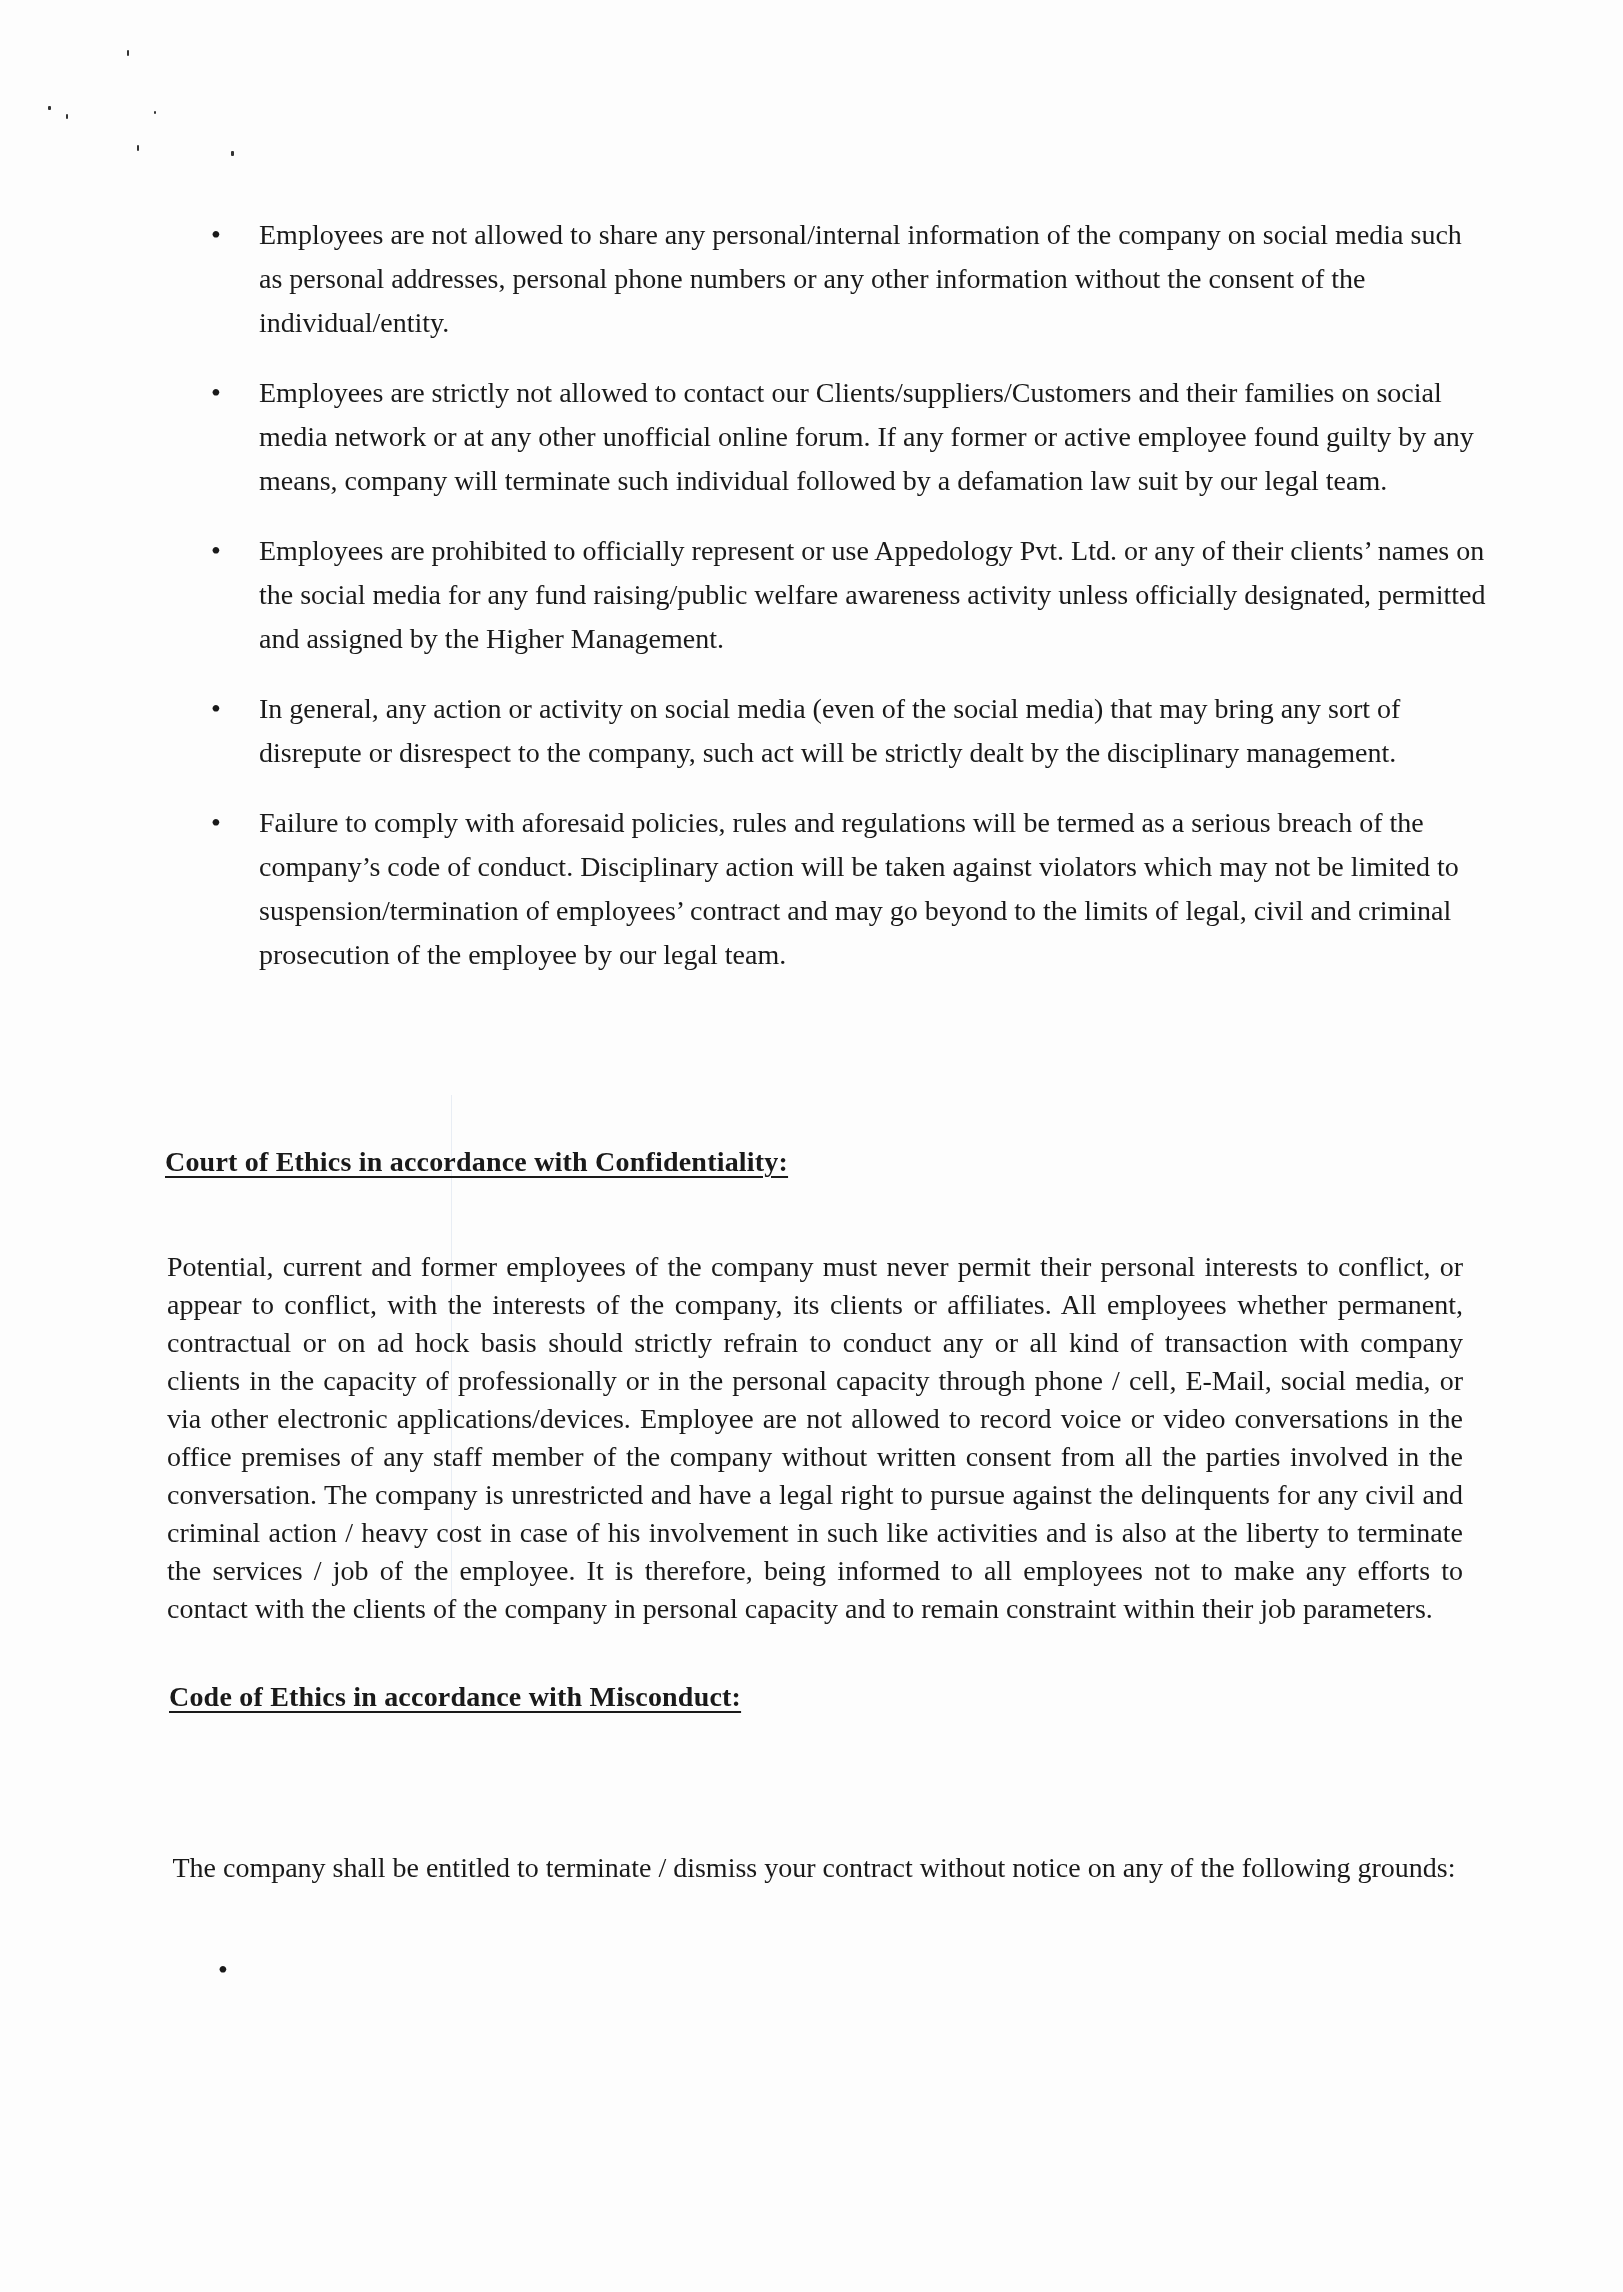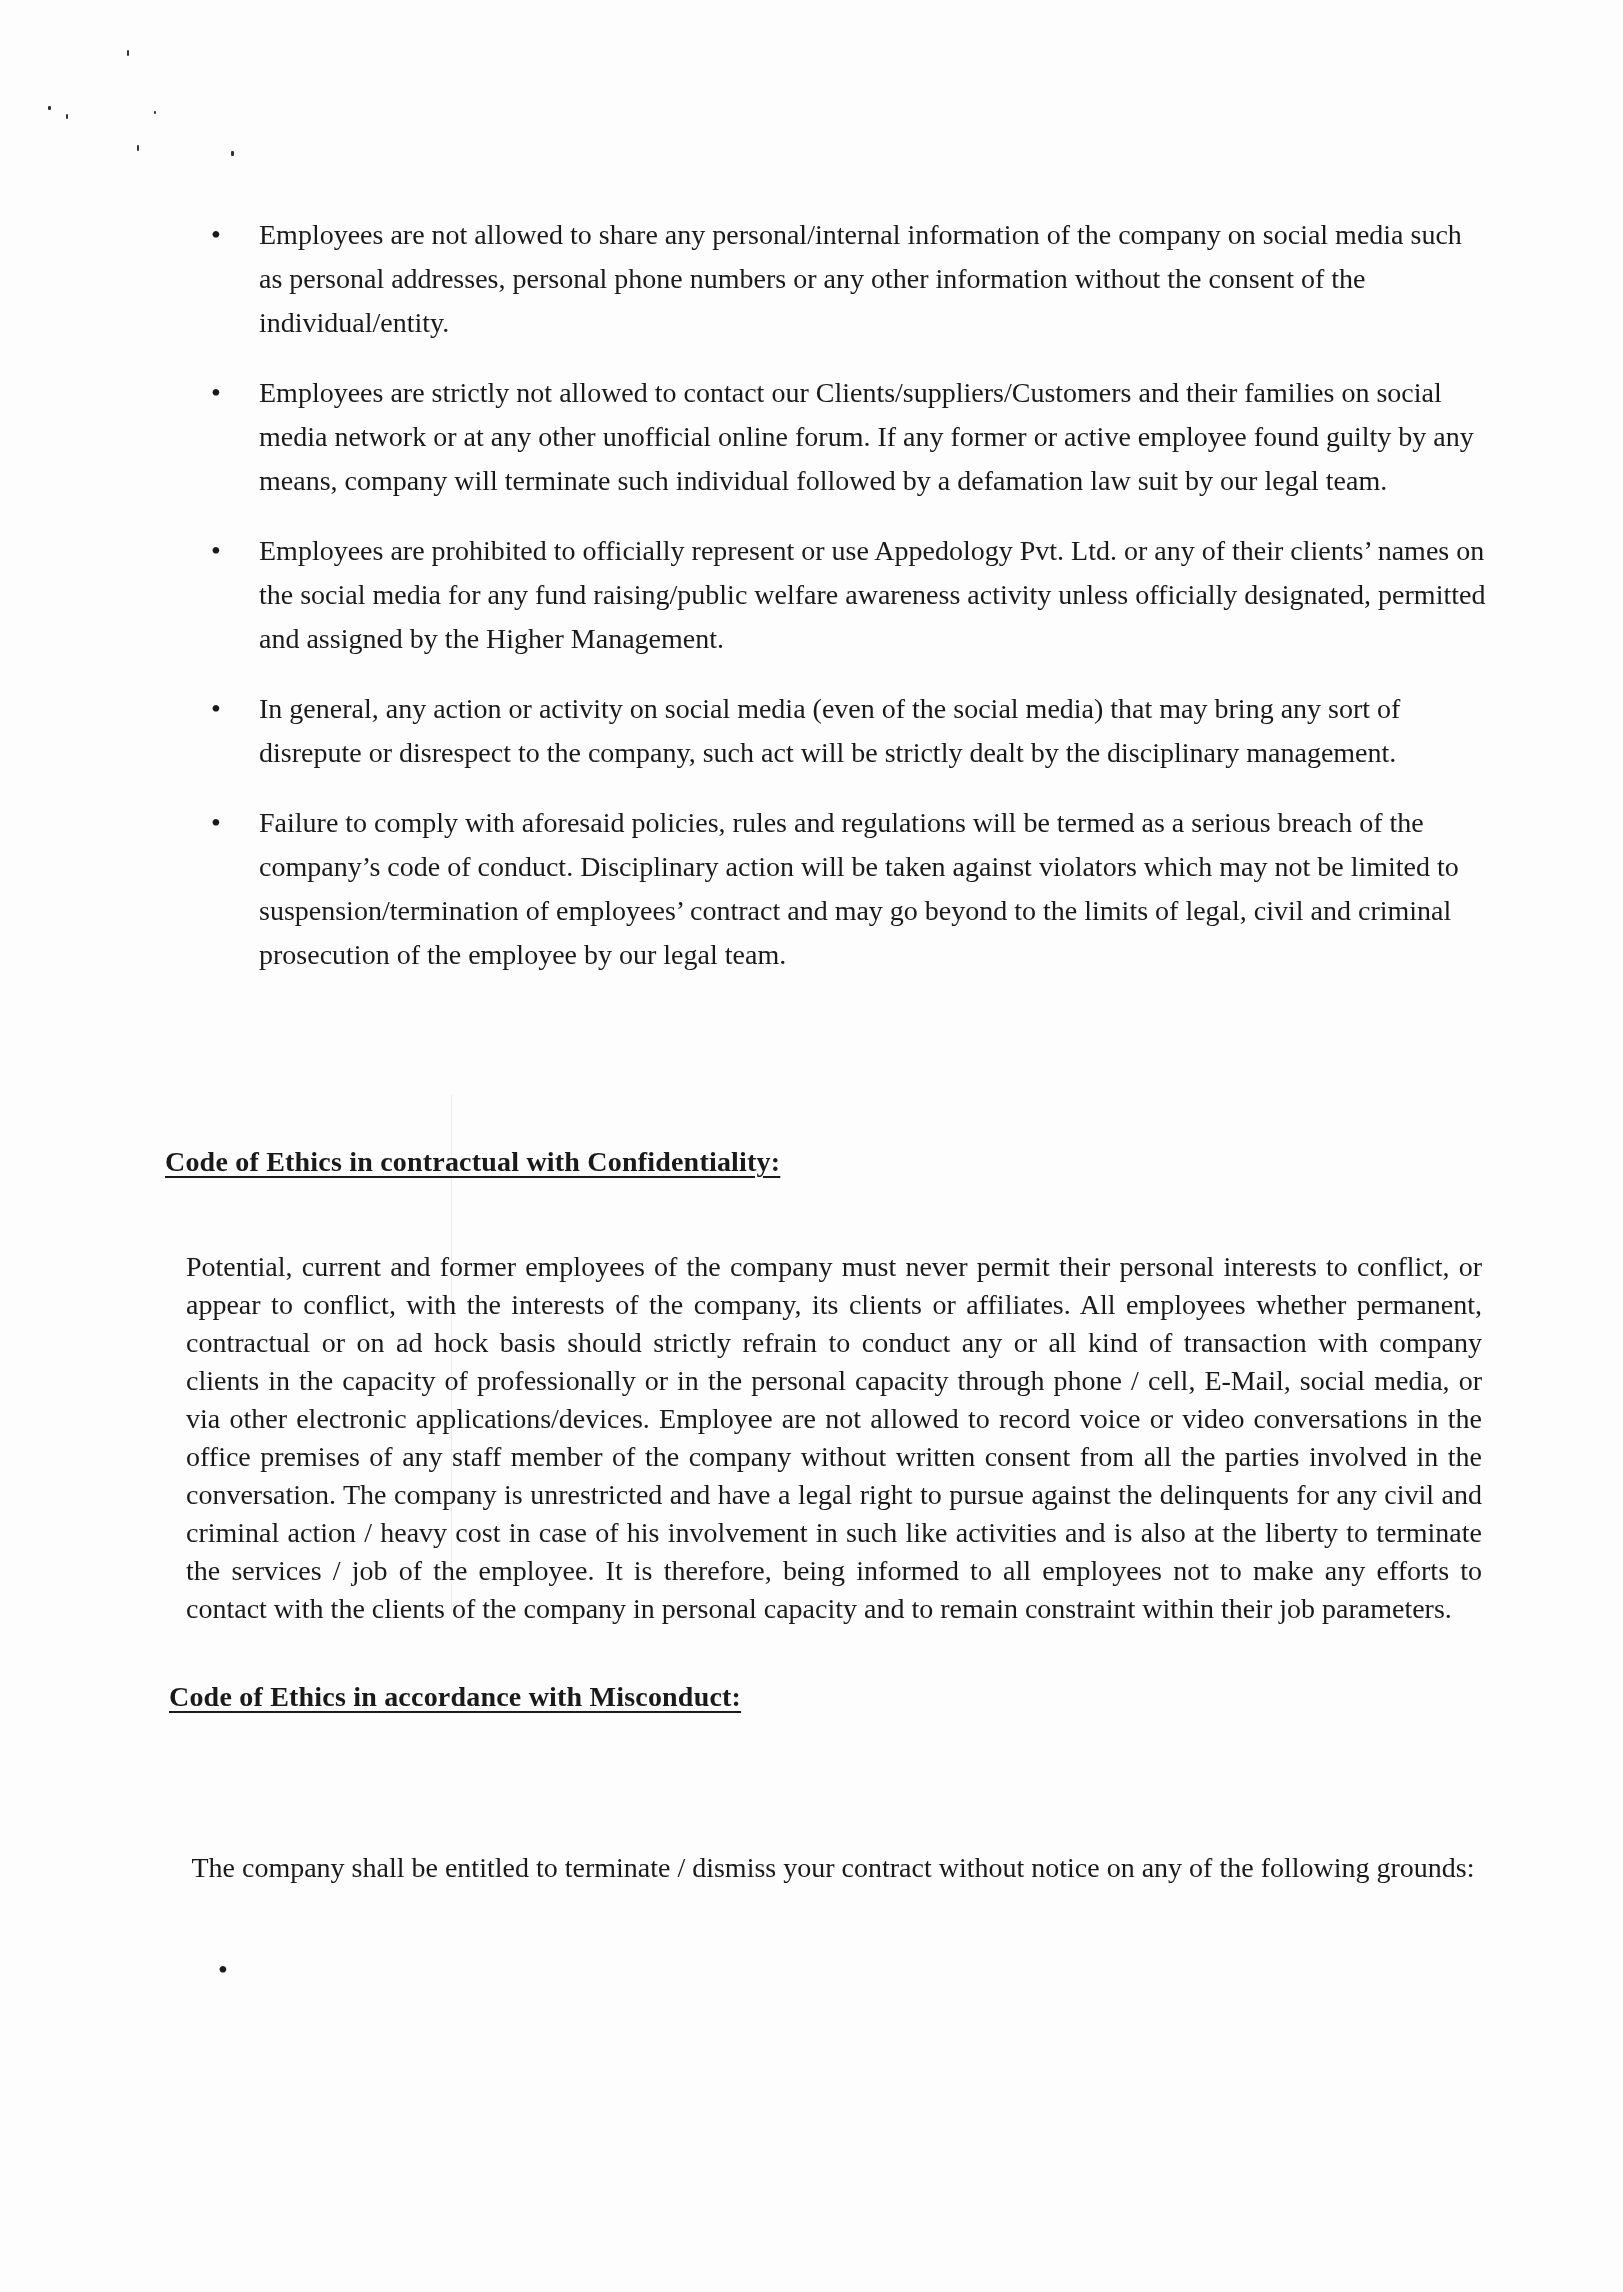--- a/index.html
+++ b/index.html
@@ -27,21 +27,20 @@
       text-underline-offset: 5px;
       letter-spacing: 0.2px;
     }
     .para {
       position: absolute;
       left: 167px;
       width: 1296px;
       font-size: 28px;
       line-height: 38px;
       text-align: justify;
-      margin-left: 19px;
     }
     .scan-line {
       position: absolute; left: 451px; top: 1095px; width: 1px; height: 517px;
       background: rgba(170,190,220,0.25);
     }
   </style>
 </head>
 <body>
 
 <div>
@@ -70,21 +69,21 @@
     <div class="bullet-item" style="margin-bottom:26px;">
       <span class="bullet-dot">•</span>
       <span>In general, any action or activity on social media (even of the social media) that may bring any sort of disrepute or disrespect to the company, such act will be strictly dealt by the disciplinary management.</span>
     </div>
     <div class="bullet-item">
       <span class="bullet-dot">•</span>
       <span>Failure to comply with aforesaid policies, rules and regulations will be termed as a serious breach of the company’s code of conduct. Disciplinary action will be taken against violators which may not be limited to suspension/termination of employees’ contract and may go beyond to the limits of legal, civil and criminal prosecution of the employee by our legal team.</span>
     </div>
   </div>
 
-  <div class="heading" style="left:165px;top:1146px;">Code of Ethics in contractual with Confidentiality:</div>
+  <div class="heading" style="left:165px;top:1146px;">Court of Ethics in accordance with Confidentiality:</div>
   <div class="para" style="top:1248px;">Potential, current and former employees of the company must never permit their personal interests to conflict, or appear to conflict, with the interests of the company, its clients or affiliates. All employees whether permanent, contractual or on ad hock basis should strictly refrain to conduct any or all kind of transaction with company clients in the capacity of professionally or in the personal capacity through phone / cell, E-Mail, social media, or via other electronic applications/devices. Employee are not allowed to record voice or video conversations in the office premises of any staff member of the company without written consent from all the parties involved in the conversation. The company is unrestricted and have a legal right to pursue against the delinquents for any civil and criminal action / heavy cost in case of his involvement in such like activities and is also at the liberty to terminate the services / job of the employee. It is therefore, being informed to all employees not to make any efforts to contact with the clients of the company in personal capacity and to remain constraint within their job parameters.</div>
 
   <div class="heading" style="left:169px;top:1681px;">Code of Ethics in accordance with Misconduct:</div>
   <div class="para" style="top:1848px;width:1294px;text-align:center;line-height:40px;">The company shall be entitled to terminate / dismiss your contract without notice on any of the following grounds:</div>
 
   <div class="bullet-list" style="top:1948px;left:211px;">
     <div class="bullet-item">
       <span class="bullet-dot">•</span>
     </div>
   </div>

